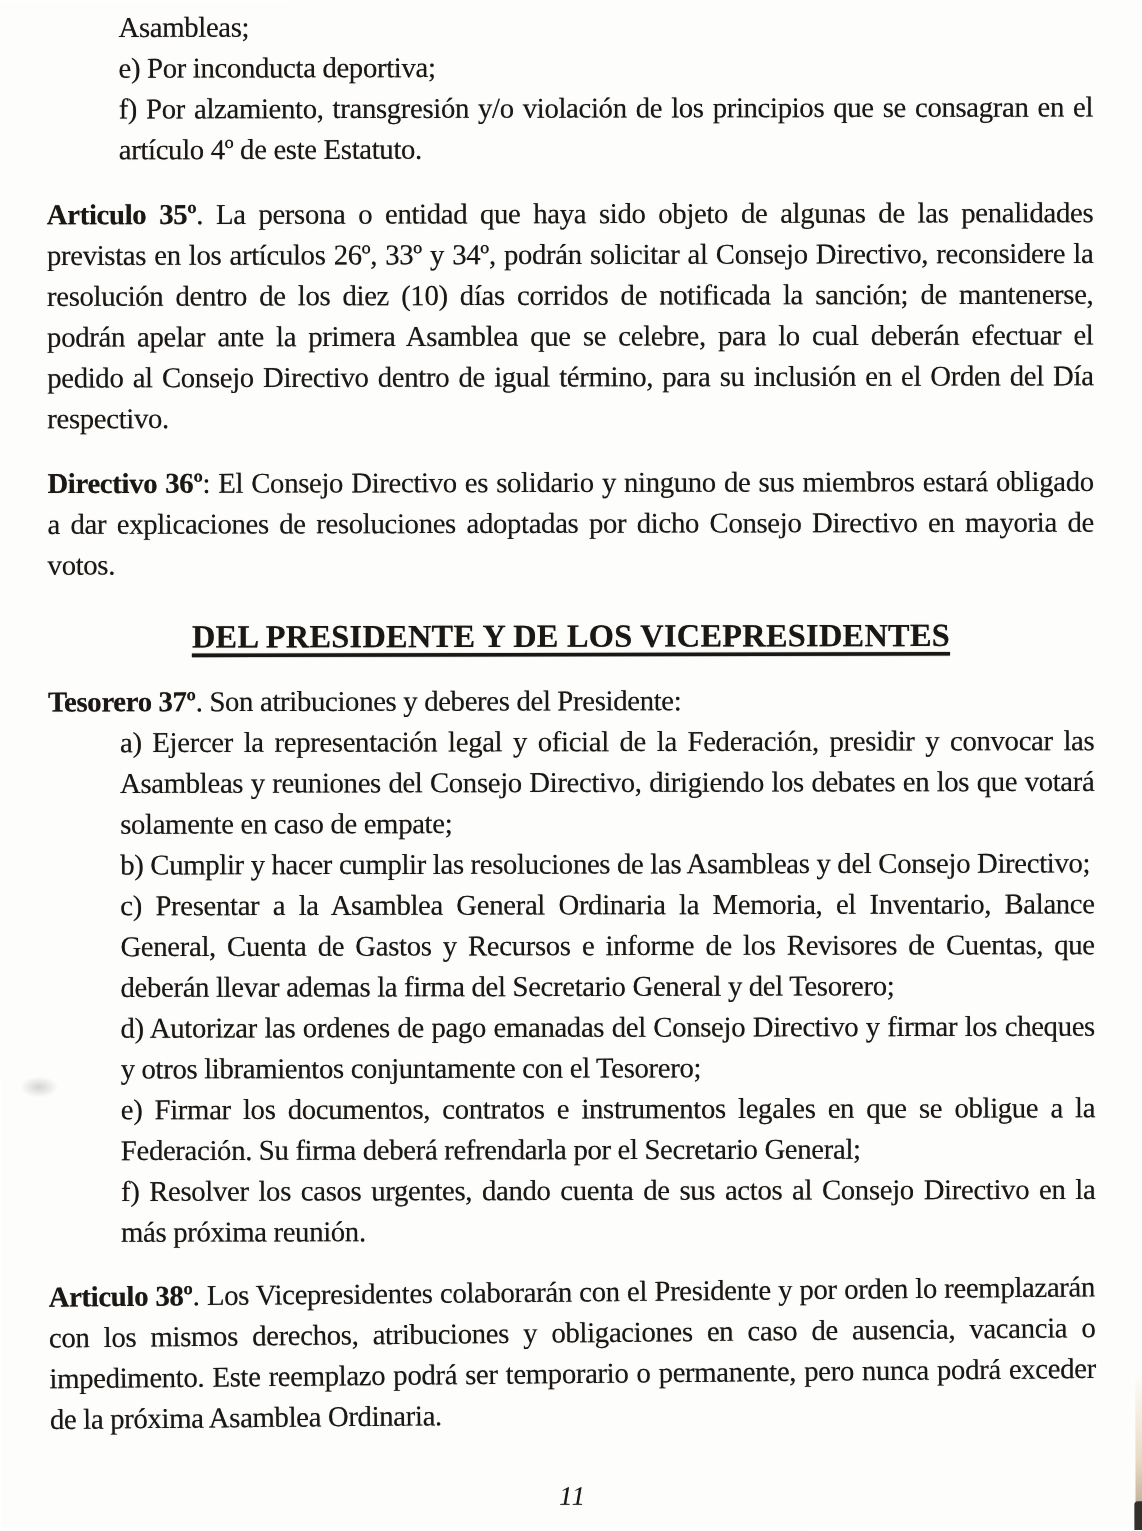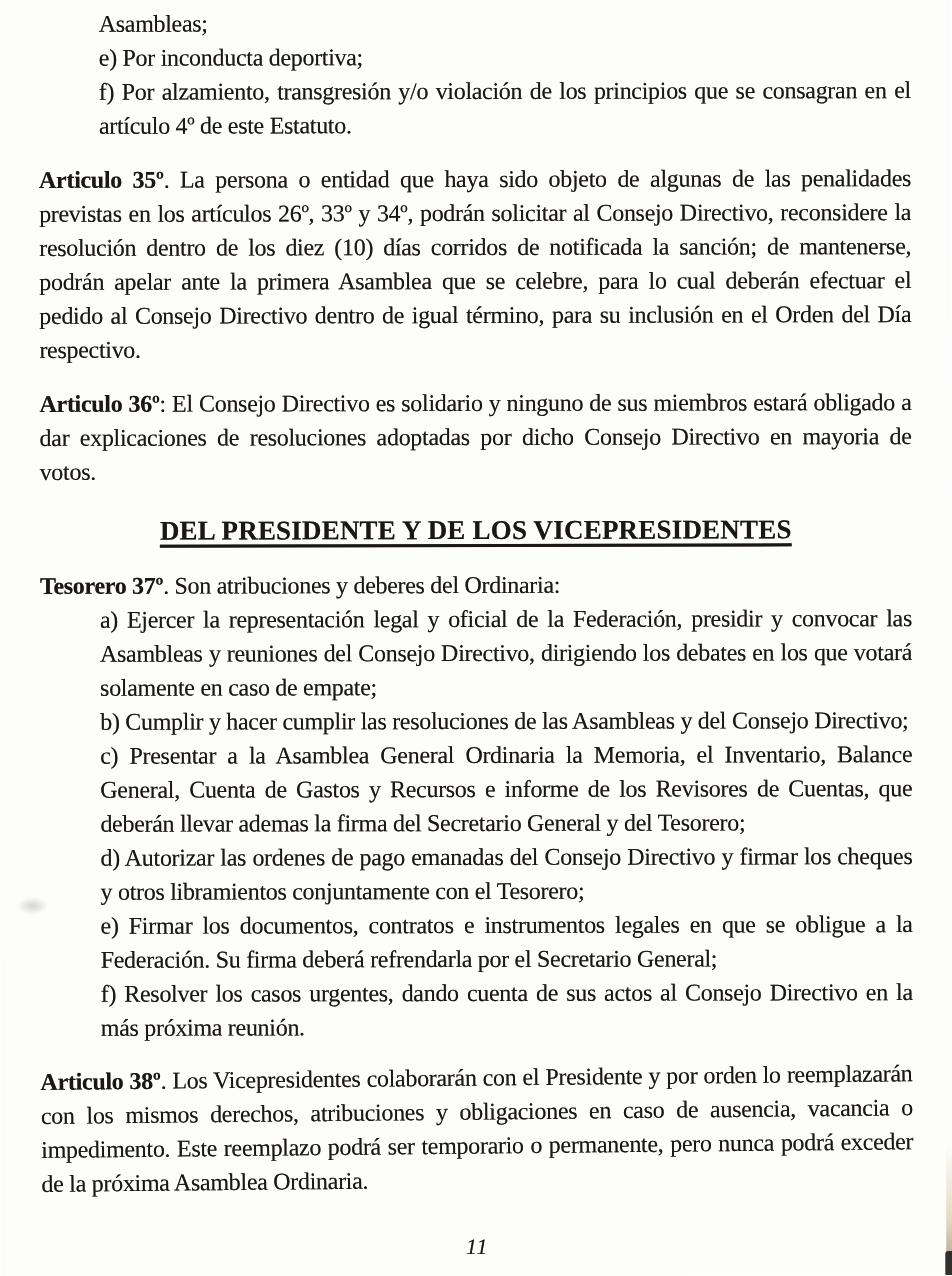--- a/index.html
+++ b/index.html
@@ -62,25 +62,25 @@
   <div class="content">
 
     <div class="indent">
       <p class="just">Asambleas;</p>
       <p class="just">e) Por inconducta deportiva;</p>
       <p class="just">f) Por alzamiento, transgresión y/o violación de los principios que se consagran en el artículo 4º de este Estatuto.</p>
     </div>
 
     <p class="just gap-top"><b class="lbl">Articulo 35º</b><span>. La persona o entidad que haya sido objeto de algunas de las penalidades previstas en los artículos 26º, 33º y 34º, podrán solicitar al Consejo Directivo, reconsidere la resolución dentro de los diez (10) días corridos de notificada la sanción; de mantenerse, podrán apelar ante la primera Asamblea que se celebre, para lo cual deberán efectuar el pedido al Consejo Directivo dentro de igual término, para su inclusión en el Orden del Día respectivo.</span></p>
 
-    <p class="just gap-top"><b class="lbl">Articulo 36º</b><span>: El Consejo Directivo es solidario y ninguno de sus miembros estará obligado a dar explicaciones de resoluciones adoptadas por dicho Consejo Directivo en mayoria de votos.</span></p>
+    <p class="just gap-top"><b class="lbl">Directivo 36º</b><span>: El Consejo Directivo es solidario y ninguno de sus miembros estará obligado a dar explicaciones de resoluciones adoptadas por dicho Consejo Directivo en mayoria de votos.</span></p>
 
     <h2 class="section-heading">DEL PRESIDENTE Y DE LOS VICEPRESIDENTES</h2>
 
-    <p class="just"><b class="lbl">Tesorero 37º</b><span>. Son atribuciones y deberes del Ordinaria:</span></p>
+    <p class="just"><b class="lbl">Tesorero 37º</b><span>. Son atribuciones y deberes del Presidente:</span></p>
 
     <div class="indent">
       <p class="just">a) Ejercer la representación legal y oficial de la Federación, presidir y convocar las Asambleas y reuniones del Consejo Directivo, dirigiendo los debates en los que votará solamente en caso de empate;</p>
       <p class="just">b) Cumplir y hacer cumplir las resoluciones de las Asambleas y del Consejo Directivo;</p>
       <p class="just">c) Presentar a la Asamblea General Ordinaria la Memoria, el Inventario, Balance General, Cuenta de Gastos y Recursos e informe de los Revisores de Cuentas, que deberán llevar ademas la firma del Secretario General y del Tesorero;</p>
       <p class="just">d) Autorizar las ordenes de pago emanadas del Consejo Directivo y firmar los cheques y otros libramientos conjuntamente con el Tesorero;</p>
       <p class="just">e) Firmar los documentos, contratos e instrumentos legales en que se obligue a la Federación. Su firma deberá refrendarla por el Secretario General;</p>
       <p class="just">f) Resolver los casos urgentes, dando cuenta de sus actos al Consejo Directivo en la más próxima reunión.</p>
     </div>
 

